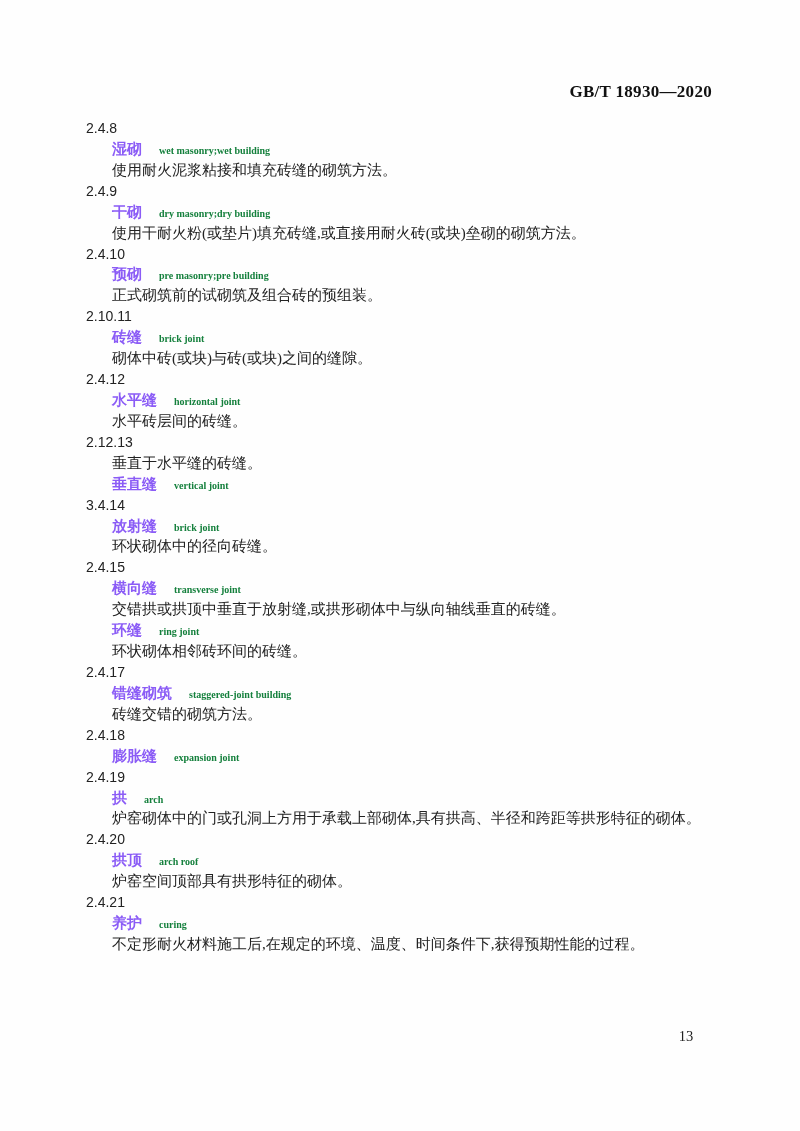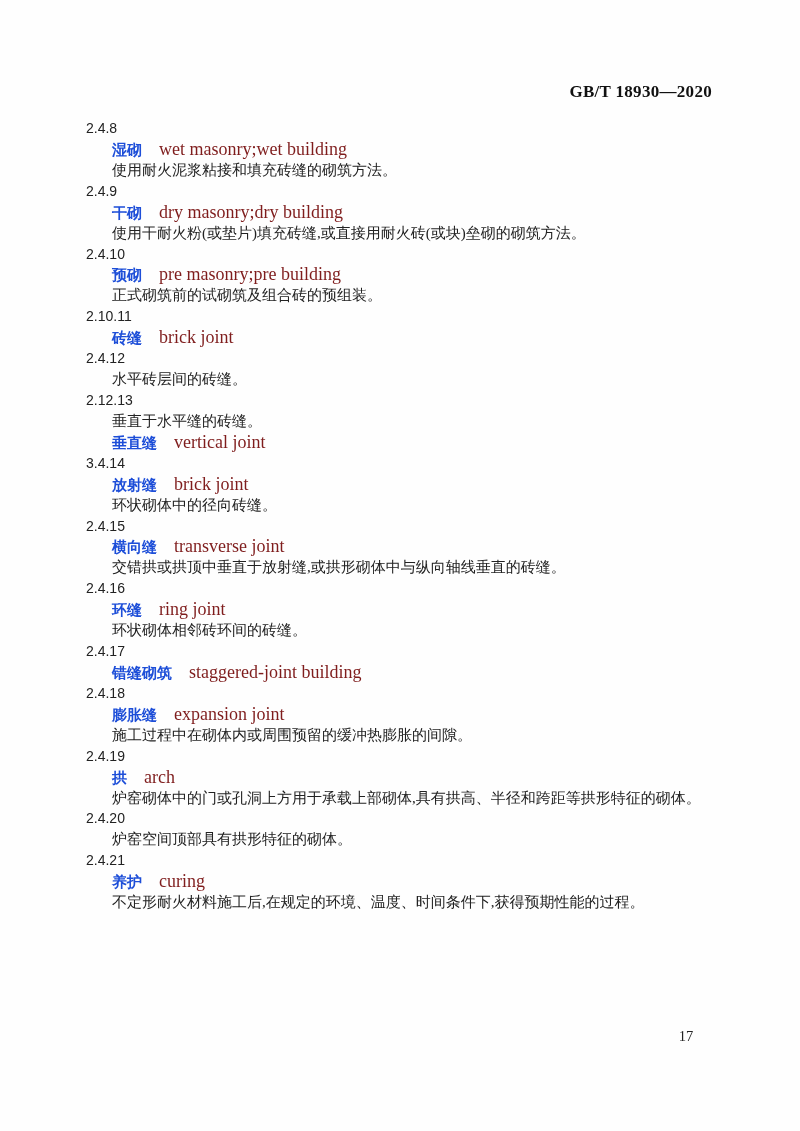--- a/index.html
+++ b/index.html
@@ -39,27 +39,27 @@
     margin-left: 86px;
     font-family: "Liberation Sans", sans-serif;
     font-size: 14px;
     color: #222;
   }
   .term { margin-left: 112px; }
   .term .zh {
     font-family: "Liberation Sans", sans-serif;
     font-weight: bold;
     font-size: 15px;
-    color: #1d4ed8;
+    color: #8b5cf6;
   }
   .term .en {
     font-family: "Liberation Serif", serif;
-    font-weight: normal;
-    font-size: 18px;
-    color: #7f1d1d;
+    font-weight: bold;
+    font-size: 10px;
+    color: #15803d;
     margin-left: 13px;
   }
   .def {
     margin-left: 112px;
     font-family: "Liberation Serif", serif;
     font-size: 15px;
     color: #222;
   }
   .page-number {
     position: absolute;
@@ -107,24 +107,29 @@
       </div>
       <div class="line def">正式砌筑前的试砌筑及组合砖的预组装。</div>
     </div>
 
     <div class="entry">
       <div class="line num">2.10.11</div>
       <div class="line term">
         <span class="zh">砖缝</span>
         <span class="en">brick joint</span>
       </div>
+      <div class="line def">砌体中砖(或块)与砖(或块)之间的缝隙。</div>
     </div>
 
     <div class="entry">
       <div class="line num">2.4.12</div>
+      <div class="line term">
+        <span class="zh">水平缝</span>
+        <span class="en">horizontal joint</span>
+      </div>
       <div class="line def">水平砖层间的砖缝。</div>
     </div>
 
     <div class="entry">
       <div class="line num">2.12.13</div>
       <div class="line def">垂直于水平缝的砖缝。</div>
       <div class="line term">
         <span class="zh">垂直缝</span>
         <span class="en">vertical joint</span>
       </div>
@@ -142,65 +147,68 @@
     <div class="entry">
       <div class="line num">2.4.15</div>
       <div class="line term">
         <span class="zh">横向缝</span>
         <span class="en">transverse joint</span>
       </div>
       <div class="line def">交错拱或拱顶中垂直于放射缝,或拱形砌体中与纵向轴线垂直的砖缝。</div>
     </div>
 
     <div class="entry">
-      <div class="line num">2.4.16</div>
       <div class="line term">
         <span class="zh">环缝</span>
         <span class="en">ring joint</span>
       </div>
       <div class="line def">环状砌体相邻砖环间的砖缝。</div>
     </div>
 
     <div class="entry">
       <div class="line num">2.4.17</div>
       <div class="line term">
         <span class="zh">错缝砌筑</span>
         <span class="en">staggered-joint building</span>
       </div>
+      <div class="line def">砖缝交错的砌筑方法。</div>
     </div>
 
     <div class="entry">
       <div class="line num">2.4.18</div>
       <div class="line term">
         <span class="zh">膨胀缝</span>
         <span class="en">expansion joint</span>
       </div>
-      <div class="line def">施工过程中在砌体内或周围预留的缓冲热膨胀的间隙。</div>
     </div>
 
     <div class="entry">
       <div class="line num">2.4.19</div>
       <div class="line term">
         <span class="zh">拱</span>
         <span class="en">arch</span>
       </div>
       <div class="line def">炉窑砌体中的门或孔洞上方用于承载上部砌体,具有拱高、半径和跨距等拱形特征的砌体。</div>
     </div>
 
     <div class="entry">
       <div class="line num">2.4.20</div>
+      <div class="line term">
+        <span class="zh">拱顶</span>
+        <span class="en">arch roof</span>
+      </div>
       <div class="line def">炉窑空间顶部具有拱形特征的砌体。</div>
     </div>
 
     <div class="entry">
       <div class="line num">2.4.21</div>
       <div class="line term">
         <span class="zh">养护</span>
         <span class="en">curing</span>
       </div>
       <div class="line def">不定形耐火材料施工后,在规定的环境、温度、时间条件下,获得预期性能的过程。</div>
     </div>
 
   </div>
 
-  <div class="page-number">17</div>
+  <div class="page-number">13</div>
 
 </div>
 
 </body></html>

